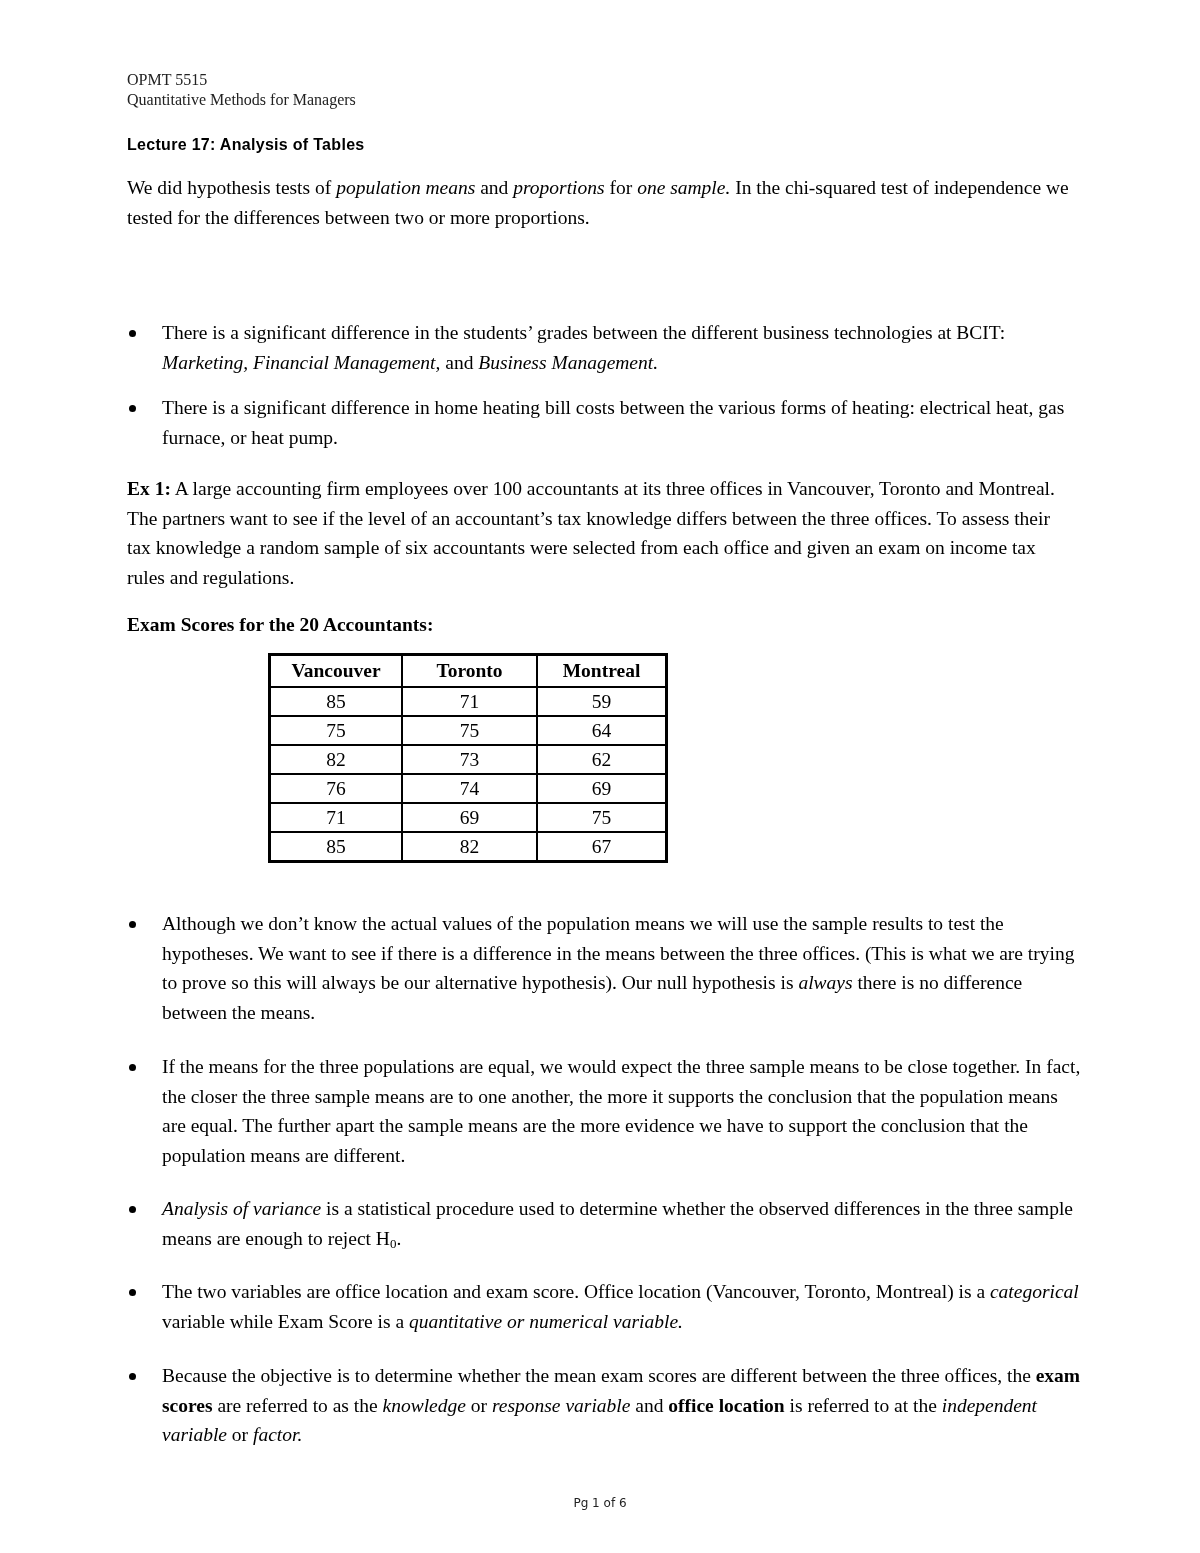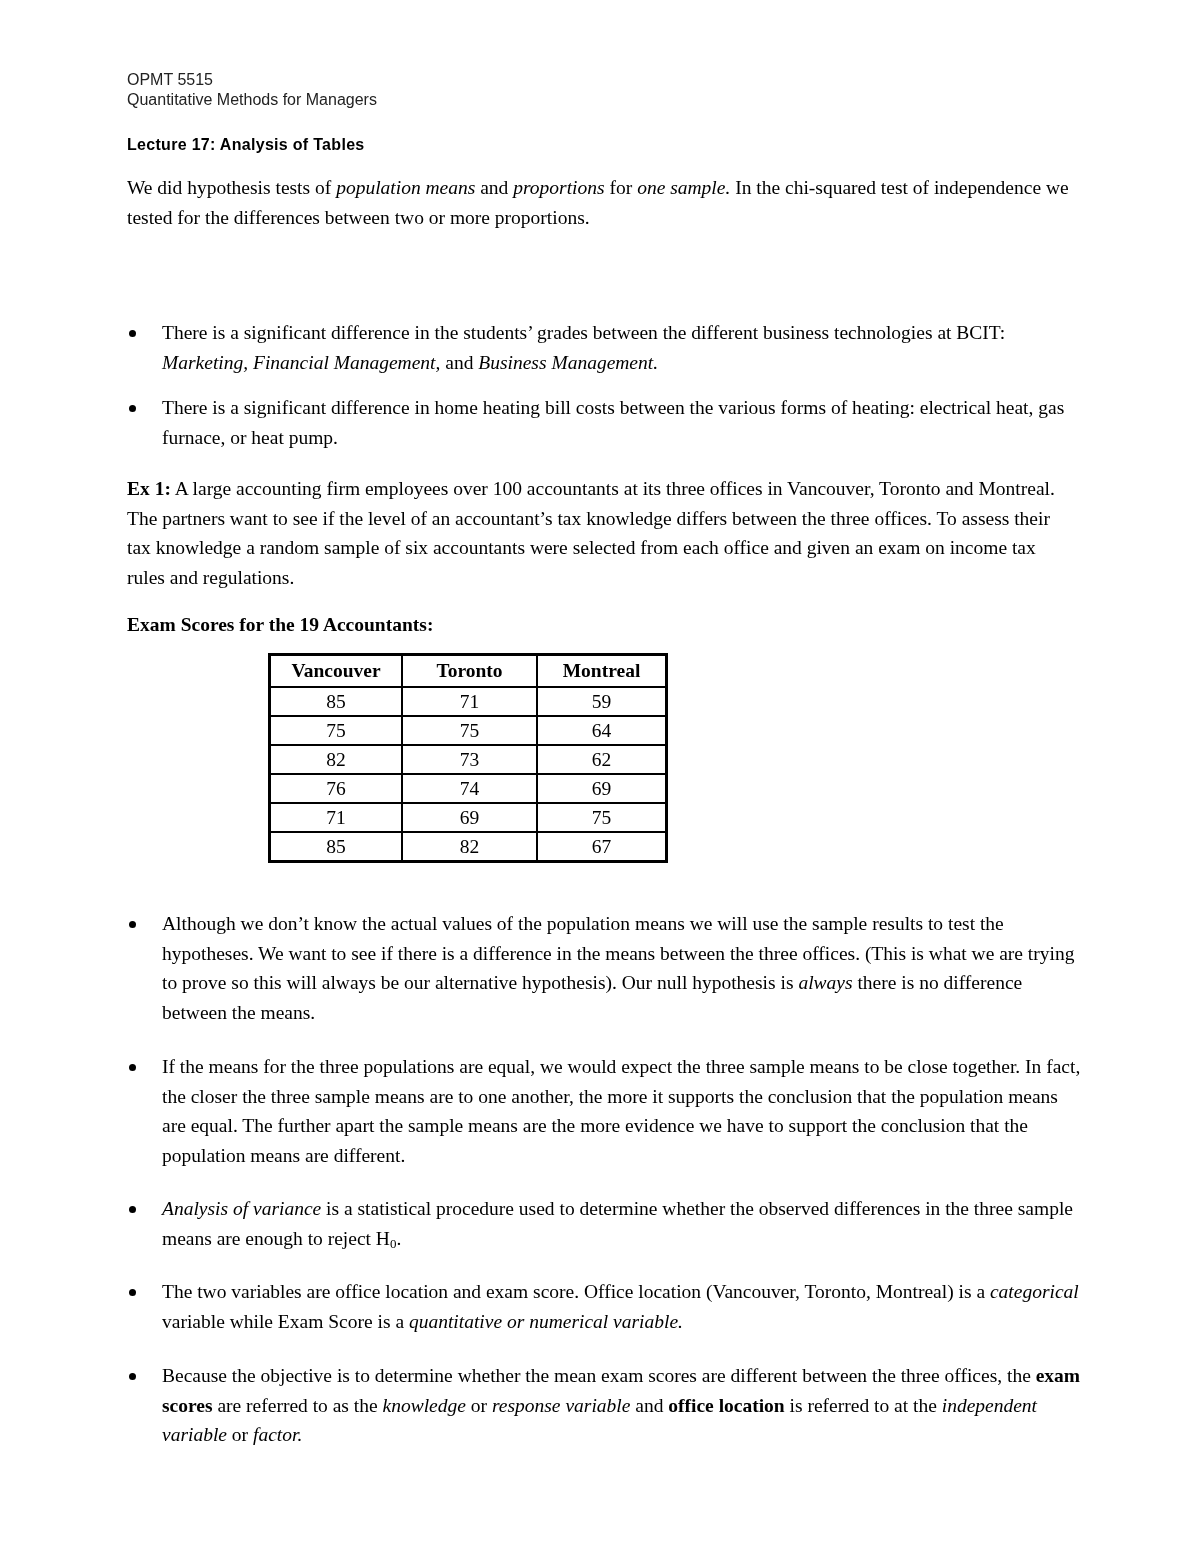--- a/index.html
+++ b/index.html
@@ -1,18 +1,18 @@
 <!DOCTYPE html>
 <html><head>
 <meta charset="utf-8">
 <style>
   html, body { margin: 0; padding: 0; background: #ffffff; }
   body { width: 1200px; height: 1553px; position: relative; overflow: hidden; color: #000; }
   .page { position: absolute; left: 0; top: 0; width: 1200px; height: 1553px; }
-  .hdr { position: absolute; left: 127px; font-family: Liberation Sans, sans-serif; font-size: 16px; color: #222; line-height: 20px; }
+  .hdr { position: absolute; left: 127px; font-family: Liberation Serif, serif; font-size: 16px; color: #222; line-height: 20px; }
   .hdr1 { top: 70px; }
   .hdr2 { top: 90px; }
   .title { position: absolute; left: 127px; top: 136px; font-family: "Liberation Sans", sans-serif; font-weight: bold; font-size: 16px; letter-spacing: 0.3px; }
   .serif { font-family: "Liberation Serif", serif; font-size: 19.5px; line-height: 29.5px; }
   .block { position: absolute; left: 127px; width: 950px; }
   .p1 { top: 173px; }
   .p2 { top: 251px; }
   .bullets { position: absolute; left: 127px; width: 955px; }
   .bl { position: absolute; left: 0; width: 955px; }
   .bl .dot { position: absolute; left: 2px; top: 12px; width: 7px; height: 7px; border-radius: 50%; background: #000; }
@@ -48,21 +48,21 @@
       <div class="txt"><span>There is a significant difference in the students’ grades between the different business technologies at BCIT: </span><i>Marketing, Financial Management,</i><span> and </span><i>Business Management.</i></div>
     </div>
     <div class="bl" style="top:393px;">
       <span class="dot"></span>
       <div class="txt">There is a significant difference in home heating bill costs between the various forms of heating: electrical heat, gas furnace, or heat pump.</div>
     </div>
   </div>
 
   <div class="block ex1 serif"><b>Ex 1:</b><span> A large accounting firm employees over 100 accountants at its three offices in Vancouver, Toronto and Montreal.  The partners want to see if the level of an accountant’s tax knowledge differs between the three offices.  To assess their tax knowledge a random sample of six accountants were selected from each office and given an exam on income tax rules and regulations.</span></div>
 
-  <div class="caption">Exam Scores for the 19 Accountants:</div>
+  <div class="caption">Exam Scores for the 20 Accountants:</div>
 
   <table class="scores">
     <thead>
       <tr>
         <th class="c1">Vancouver</th>
         <th class="c2">Toronto</th>
         <th class="c3">Montreal</th>
       </tr>
     </thead>
     <tbody>
@@ -115,13 +115,14 @@
     <div class="bl" style="top:1277px;">
       <span class="dot"></span>
       <div class="txt"><span>The two variables are office location and exam score.  Office location (Vancouver, Toronto, Montreal) is a </span><i>categorical</i><span> variable while Exam Score is a </span><i>quantitative or numerical variable.</i></div>
     </div>
     <div class="bl" style="top:1361px;">
       <span class="dot"></span>
       <div class="txt"><span>Because the objective is to determine whether the mean exam scores are different between the three offices, the </span><b>exam scores</b><span> are referred to as the </span><i>knowledge</i><span> or </span><i>response variable</i><span> and </span><b>office location</b><span> is referred to at the </span><i>independent variable</i><span> or </span><i>factor.</i></div>
     </div>
   </div>
 
+  <div class="footer">Pg 1 of 6</div>
 </div>
 
 </body></html>

